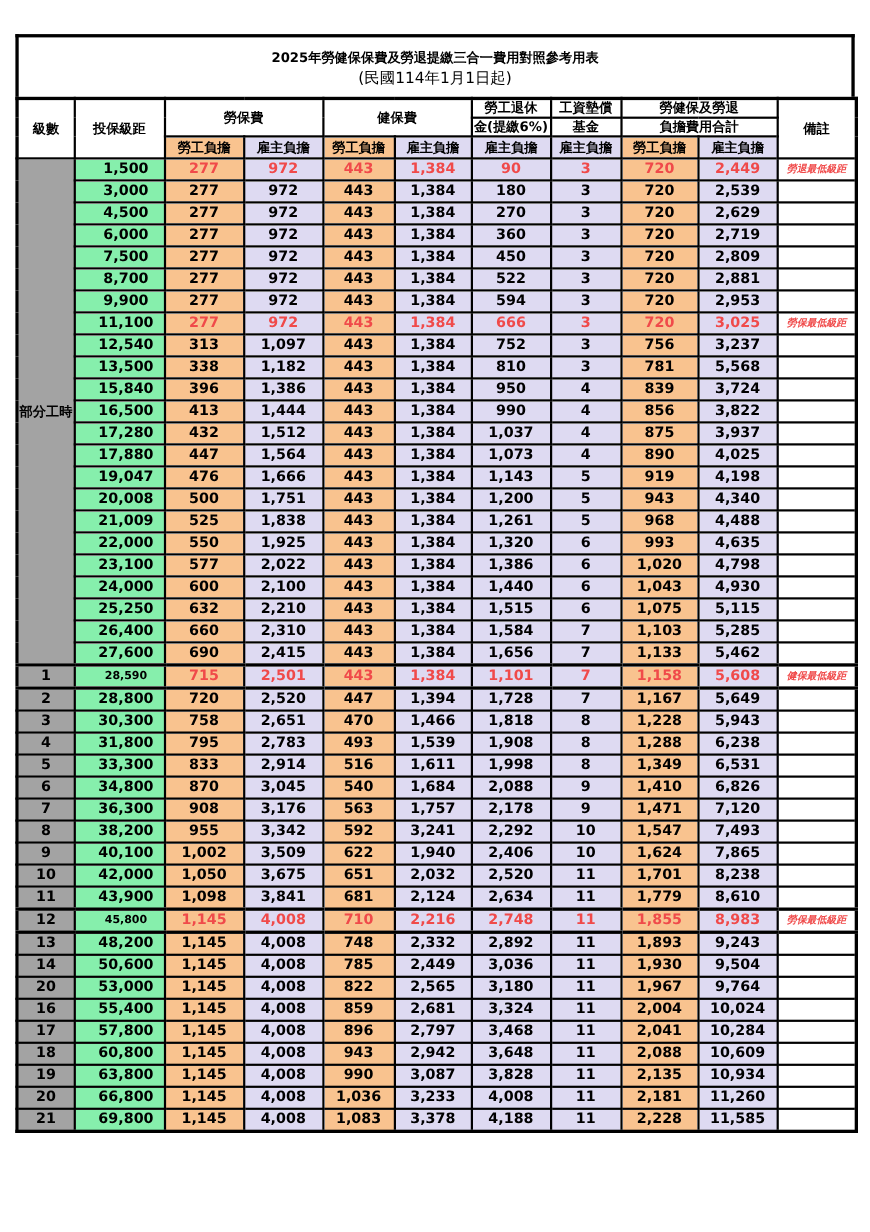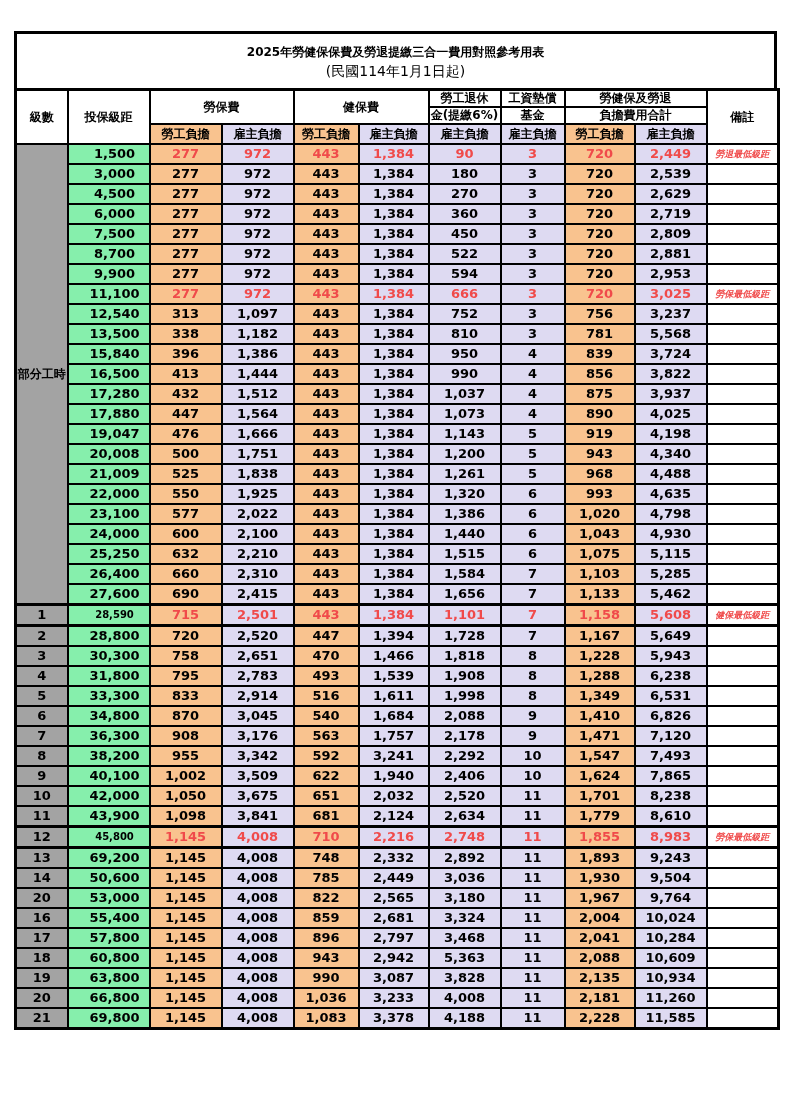--- a/index.html
+++ b/index.html
@@ -527,21 +527,21 @@
           <td class="emp">710</td>
           <td class="er">2,216</td>
           <td class="er">2,748</td>
           <td class="er">11</td>
           <td class="emp">1,855</td>
           <td class="er">8,983</td>
           <td class="remark-cell">勞保最低級距</td>
         </tr>
         <tr>
           <td class="level-cell">13</td>
-          <td class="bracket-cell">69,200</td>
+          <td class="bracket-cell">48,200</td>
           <td class="emp">1,145</td>
           <td class="er">4,008</td>
           <td class="emp">748</td>
           <td class="er">2,332</td>
           <td class="er">2,892</td>
           <td class="er">11</td>
           <td class="emp">1,893</td>
           <td class="er">9,243</td>
           <td class="remark-cell"></td>
         </tr>
@@ -597,21 +597,21 @@
           <td class="er">10,284</td>
           <td class="remark-cell"></td>
         </tr>
         <tr>
           <td class="level-cell">18</td>
           <td class="bracket-cell">60,800</td>
           <td class="emp">1,145</td>
           <td class="er">4,008</td>
           <td class="emp">943</td>
           <td class="er">2,942</td>
-          <td class="er">5,363</td>
+          <td class="er">3,648</td>
           <td class="er">11</td>
           <td class="emp">2,088</td>
           <td class="er">10,609</td>
           <td class="remark-cell"></td>
         </tr>
         <tr>
           <td class="level-cell">19</td>
           <td class="bracket-cell">63,800</td>
           <td class="emp">1,145</td>
           <td class="er">4,008</td>

